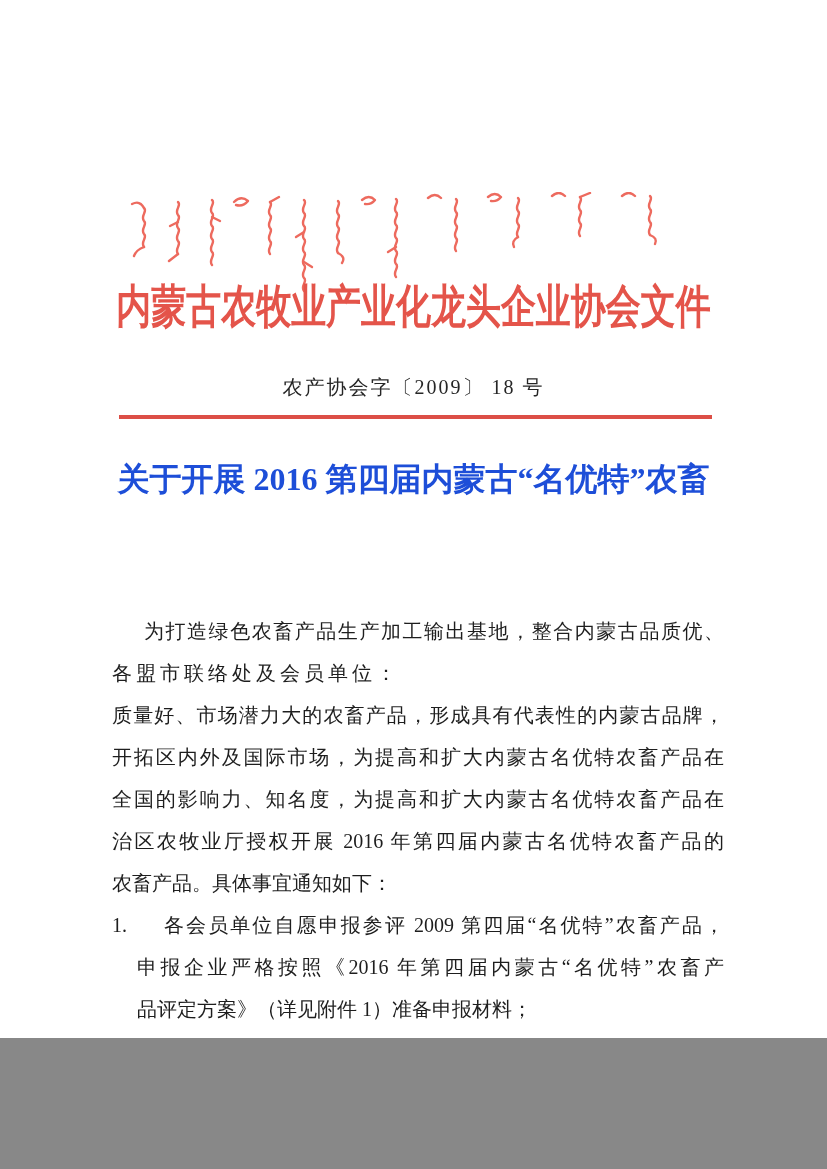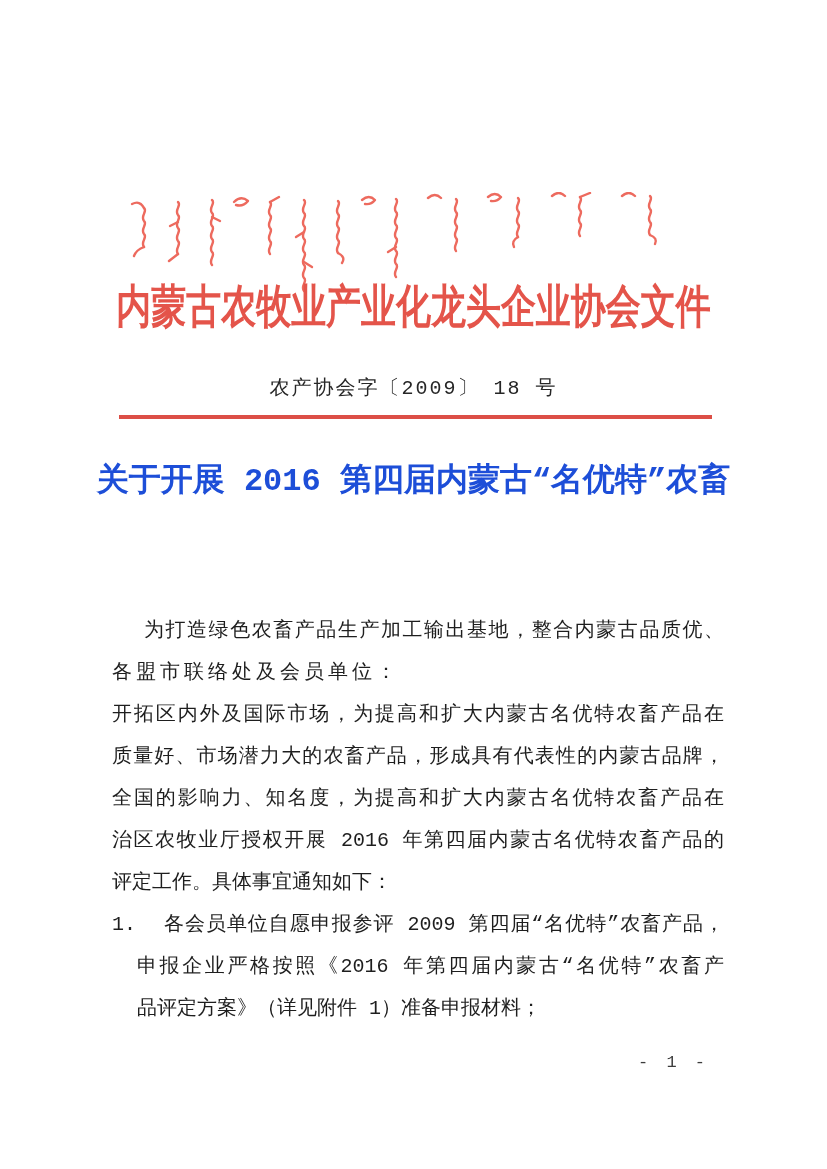--- a/index.html
+++ b/index.html
@@ -1,22 +1,22 @@
 <!DOCTYPE html>
 <html><head>
 <meta charset="utf-8">
 <style>
   * { margin:0; padding:0; box-sizing:border-box; }
   html,body { background:#888; }
   .page {
     position:relative;
-    width:827px; height:1169px;
+    width:827px; height:1038px;
     margin:0 auto;
     background:#ffffff;
-    font-family:Liberation Mono, monospace;
+    font-family:Liberation Serif, serif;
     overflow:hidden;
   }
   
   .mongolian { position:absolute; left:128px; top:192px; }
 
   
   .org-title {
     position:absolute; left:0; right:0; top:276px;
     text-align:center;
     font-size:46px; font-weight:700;
@@ -114,25 +114,25 @@
 
   <div class="red-line"></div>
 
   <div class="doc-title">
     <div class="t1">关于开展 2016 第四届内蒙古“名优特”农畜</div>
   </div>
 
   <div class="body-text">
     <div class="line j indent">为打造绿色农畜产品生产加工输出基地，整合内蒙古品质优、</div>
     <div class="line salutation">各盟市联络处及会员单位：</div>
+    <div class="line j">质量好、市场潜力大的农畜产品，形成具有代表性的内蒙古品牌，</div>
     <div class="line j">开拓区内外及国际市场，为提高和扩大内蒙古名优特农畜产品在</div>
-    <div class="line j">质量好、市场潜力大的农畜产品，形成具有代表性的内蒙古品牌，</div>
     <div class="line j">全国的影响力、知名度，为提高和扩大内蒙古名优特农畜产品在</div>
     <div class="line j">治区农牧业厅授权开展 2016 年第四届内蒙古名优特农畜产品的</div>
-    <div class="line">评定工作。具体事宜通知如下：</div>
+    <div class="line">农畜产品。具体事宜通知如下：</div>
 
     <div class="line item-line1">
       <span class="item-num">1.</span>
       <span class="item-text">各会员单位自愿申报参评 2009 第四届“名优特”农畜产品，</span>
     </div>
     <div class="line j cont">申报企业严格按照《2016 年第四届内蒙古“名优特”农畜产</div>
     <div class="line cont">品评定方案》（详见附件 1）准备申报材料；</div>
   </div>
 
   <div class="page-number">- 1 -</div>

